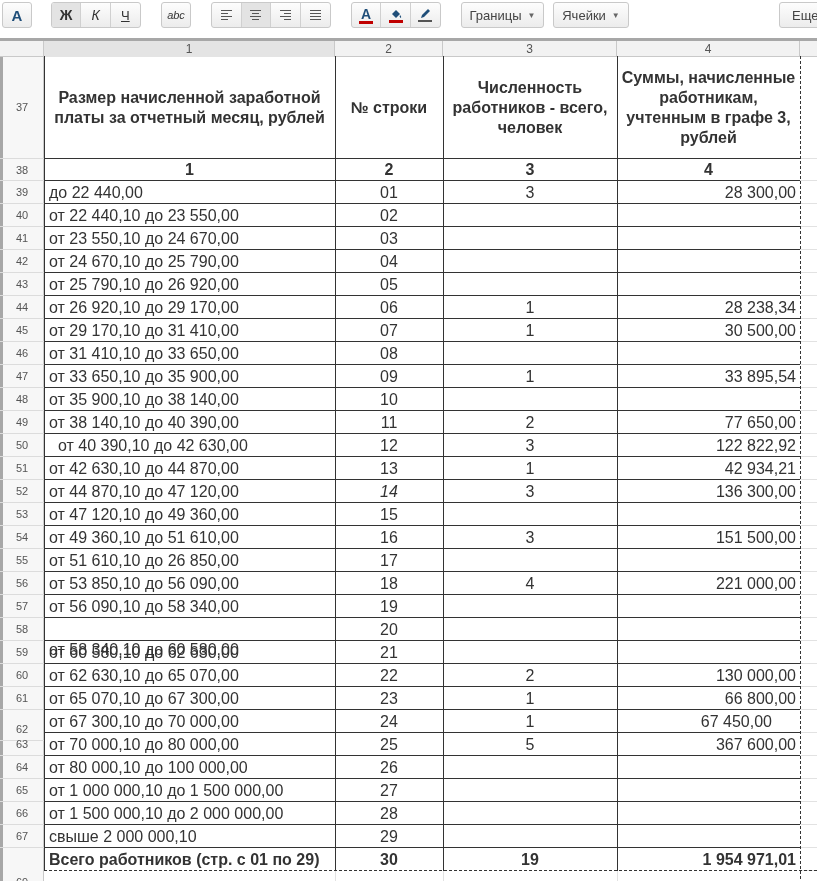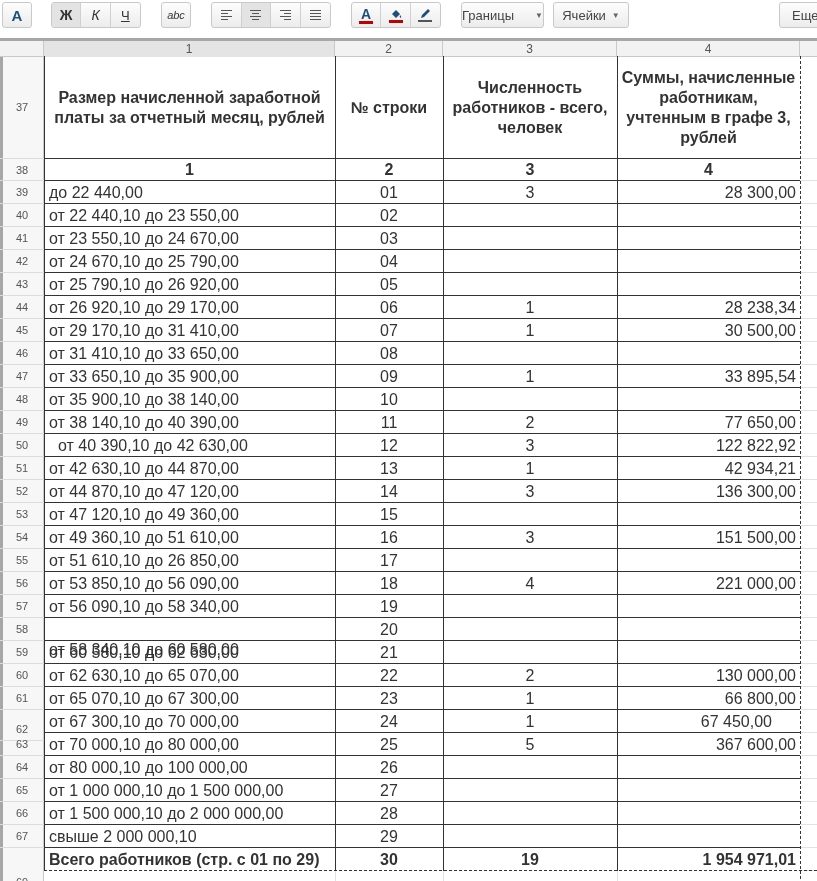--- a/index.html
+++ b/index.html
@@ -113,21 +113,21 @@
       </svg>
       <span style="display:block;width:14px;height:3px;background:#c00000;"></span>
     </div>
     <div class="seg" style="width:30px;flex-direction:column;">
       <svg width="14" height="12" viewBox="0 0 14 12">
         <path d="M3 10 L4 7 L10 1 L12 3 L6 9 Z" fill="#1f4e79"></path>
       </svg>
       <span style="display:block;width:14px;height:2px;background:#555;"></span>
     </div>
   </div>
-  <div class="tbtn" style="left:461px;width:83px;justify-content:space-between;">
+  <div class="tbtn" style="left:461px;width:83px;">
     <span>Границы</span>
     <span class="dd-arrow">▼</span>
   </div>
   <div class="tbtn" style="left:553px;width:76px;">
     <span>Ячейки</span>
     <span class="dd-arrow">▼</span>
   </div>
   <div class="tbtn" style="left:779px;width:50px;justify-content:flex-start;padding-left:12px;">
     <span>Еще</span>
   </div>
@@ -246,21 +246,21 @@
       <div class="rowh" style="top:421px;height:23px;">51</div>
       <div class="gridh" style="left:800px;width:17px;top:443px;"></div>
       <div class="cell l" style="left:44px;width:291px;top:421px;height:23px;">от 42 630,10 до 44 870,00</div>
       <div class="cell c" style="left:335px;width:108px;top:421px;height:23px;">13</div>
       <div class="cell c" style="left:443px;width:174px;top:421px;height:23px;">1</div>
       <div class="cell r" style="left:617px;width:183px;top:421px;height:23px;">42 934,21</div>
       <div class="hline" style="left:44px;width:756px;top:443px;"></div>
       <div class="rowh" style="top:444px;height:23px;">52</div>
       <div class="gridh" style="left:800px;width:17px;top:466px;"></div>
       <div class="cell l" style="left:44px;width:291px;top:444px;height:23px;">от 44 870,10 до 47 120,00</div>
-      <div class="cell c" style="left:335px;width:108px;top:444px;height:23px;">14</div>
+      <div class="cell c" style="left:335px;width:108px;top:444px;height:23px;font-style:italic;">14</div>
       <div class="cell c" style="left:443px;width:174px;top:444px;height:23px;">3</div>
       <div class="cell r" style="left:617px;width:183px;top:444px;height:23px;">136 300,00</div>
       <div class="hline" style="left:44px;width:756px;top:466px;"></div>
       <div class="rowh" style="top:467px;height:23px;">53</div>
       <div class="gridh" style="left:800px;width:17px;top:489px;"></div>
       <div class="cell l" style="left:44px;width:291px;top:467px;height:23px;">от 47 120,10 до 49 360,00</div>
       <div class="cell c" style="left:335px;width:108px;top:467px;height:23px;">15</div>
       <div class="cell c" style="left:443px;width:174px;top:467px;height:23px;"></div>
       <div class="cell r" style="left:617px;width:183px;top:467px;height:23px;"></div>
       <div class="hline" style="left:44px;width:756px;top:489px;"></div>

